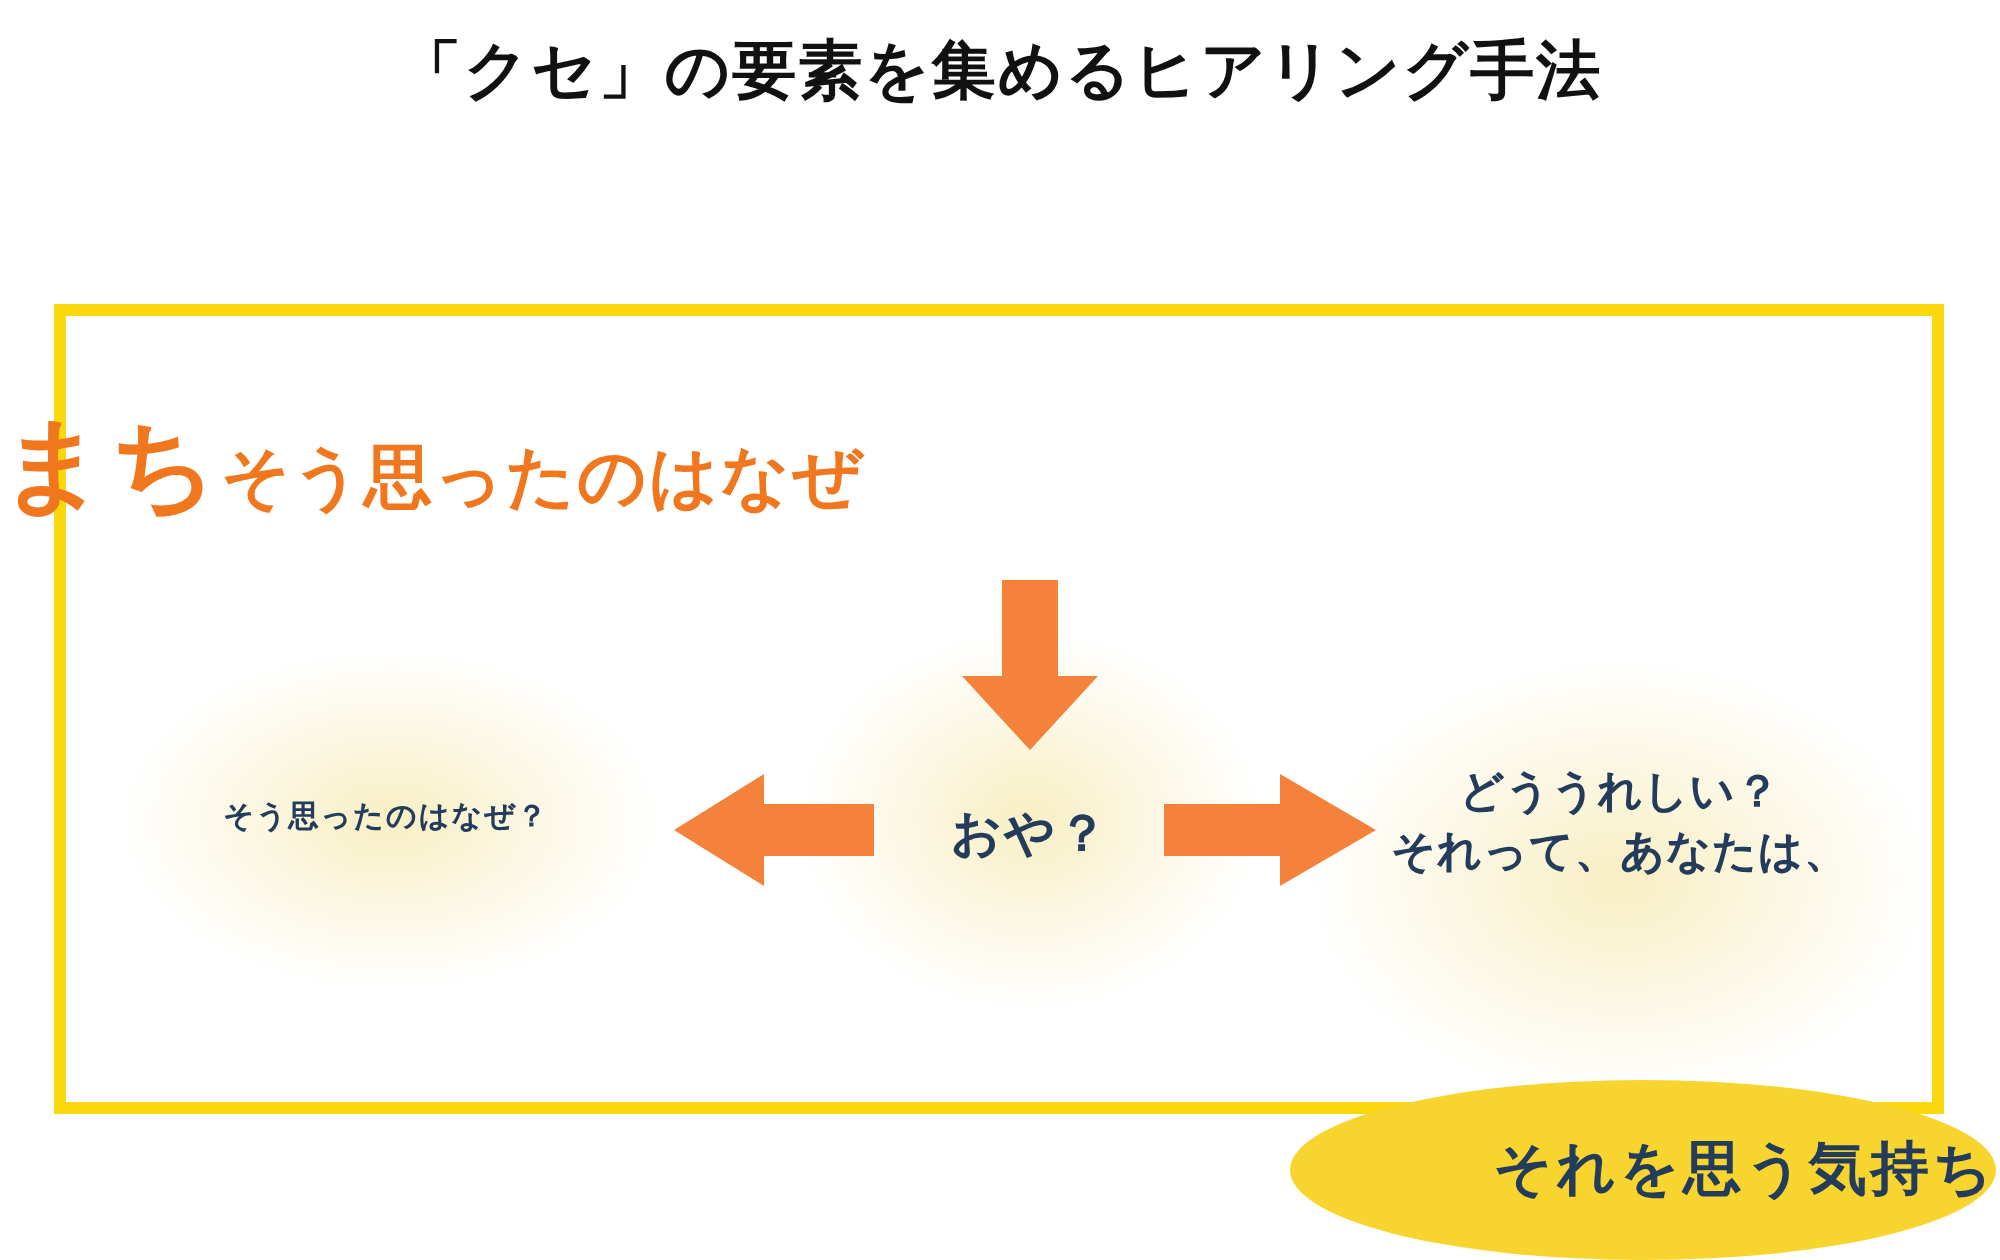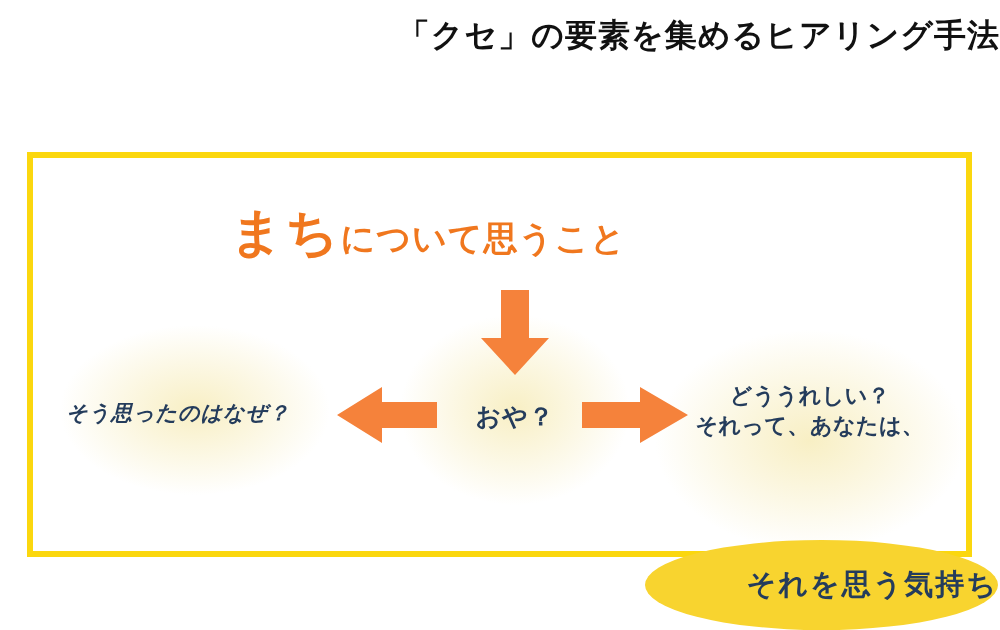--- a/index.html
+++ b/index.html
@@ -14,21 +14,21 @@
   html,body{margin:0;padding:0;background:#ffffff;}
   .page{
     position:relative;
     width:1000px;height:630px;
     overflow:hidden;
     font-family:"Liberation Sans","DejaVu Sans",sans-serif;
     background:#ffffff;
   }
   .title{
     position:absolute;left:0;top:14px;width:1000px;
-    margin:0;text-align:right;
+    margin:0;text-align:center;
     font-size:32px;font-weight:bold;letter-spacing:1px;
     color:var(--title-text);
   }
   .glow{
     position:absolute;z-index:1;
     background:radial-gradient(closest-side,var(--glow) 0%,rgba(255,255,255,0) 100%);
     pointer-events:none;
   }
   .glow-left{left:60px;top:325px;width:270px;height:170px;}
   .glow-center{left:400px;top:315px;width:230px;height:190px;}
@@ -46,55 +46,55 @@
     border-radius:50%;
     display:flex;align-items:center;justify-content:center;
     color:var(--navy);
     font-weight:bold;font-size:29px;letter-spacing:2px;
   }
   .bubble-tl{left:10px;top:102px;width:350px;height:90px;}
   .bubble-br{left:645px;top:540px;width:353px;height:90px;justify-content:flex-end;}
   .central{
     position:absolute;z-index:3;
     left:0;top:198px;width:856px;
-    display:flex;align-items:baseline;justify-content:center;
+    display:flex;align-items:baseline;
     color:var(--orange-text);font-weight:bold;
   }
   .central .emph{font-size:52px;letter-spacing:2px;}
   .central .rest{font-size:34px;letter-spacing:1px;}
   .arrow{position:absolute;z-index:3;display:block;}
   .arrow polygon{fill:var(--arrow-orange);}
   .arrow-down{left:481px;top:290px;}
   .arrow-left{left:337px;top:387px;}
   .arrow-right{left:582px;top:387px;}
   .q-text{
     position:absolute;z-index:3;
     color:var(--navy);font-weight:bold;text-align:center;
   }
   .q-center{left:415px;top:400px;width:200px;font-size:25px;letter-spacing:1px;font-family:Liberation Serif, serif;}
-  .q-left{left:28px;top:399px;width:300px;font-size:21px;letter-spacing:1px;font-style:italic;}
+  .q-left{left:43px;top:399px;width:300px;font-size:15px;letter-spacing:1px;}
   .q-right{left:685px;top:381px;width:250px;font-size:22px;line-height:30px;letter-spacing:0.5px;}
 </style>
 </head>
 <body>
 
 <div class="page">
 
   <h1 class="title">「クセ」の要素を集めるヒアリング手法</h1>
 
   <div class="glow glow-left"></div>
   <div class="glow glow-center"></div>
   <div class="glow glow-right"></div>
 
   <div class="frame"></div>
 
 
   <div class="central">
     <span class="emph">まち</span>
-      <span class="rest">について思うこと</span>
+      <span class="rest">そう思ったのはなぜ</span>
   </div>
 
   <svg class="arrow arrow-down" width="68" height="85" viewBox="0 0 68 85">
     <polygon points="20,0 48,0 48,48 68,48 34,85 0,48 20,48"></polygon>
   </svg>
 
   <div class="q-text q-center">おや？</div>
 
   <svg class="arrow arrow-left" width="100" height="56" viewBox="0 0 100 56">
     <polygon points="0,28 45,0 45,15 100,15 100,41 45,41 45,56"></polygon>

